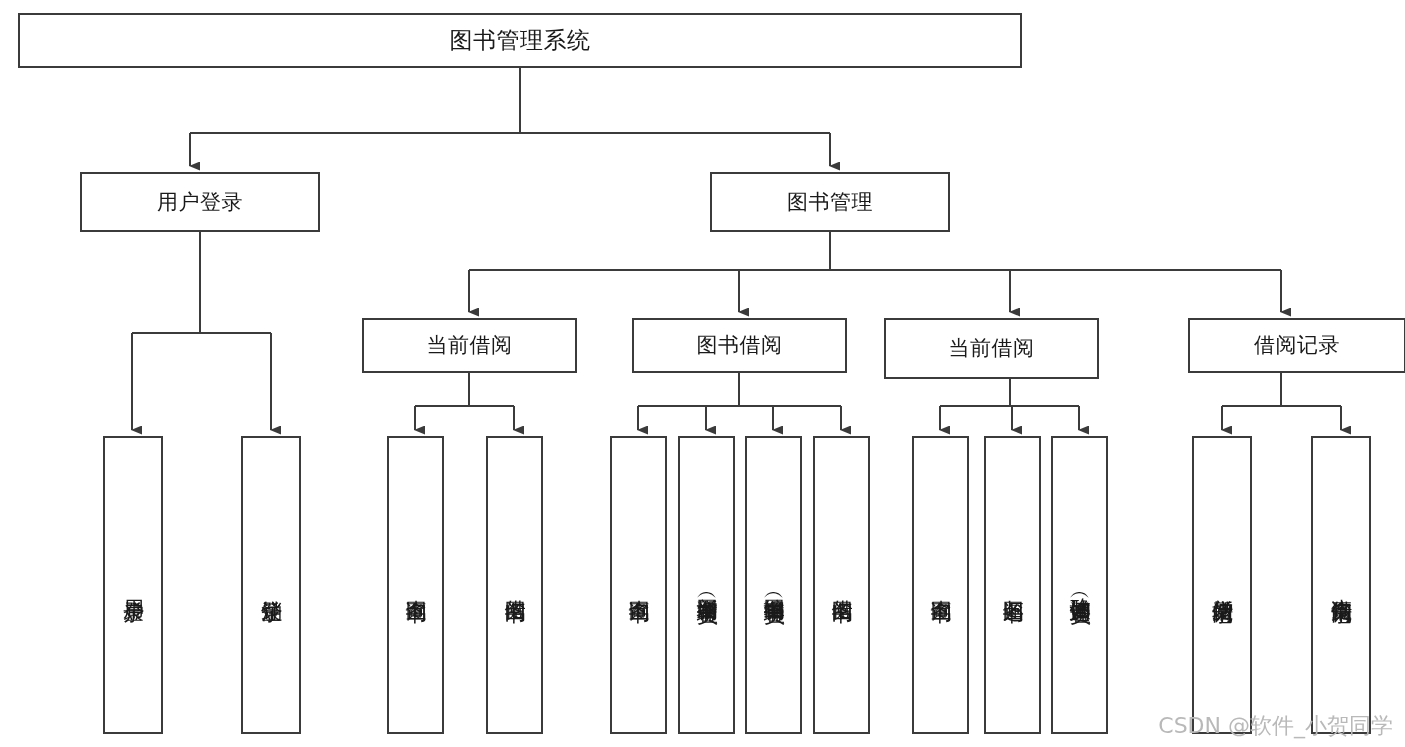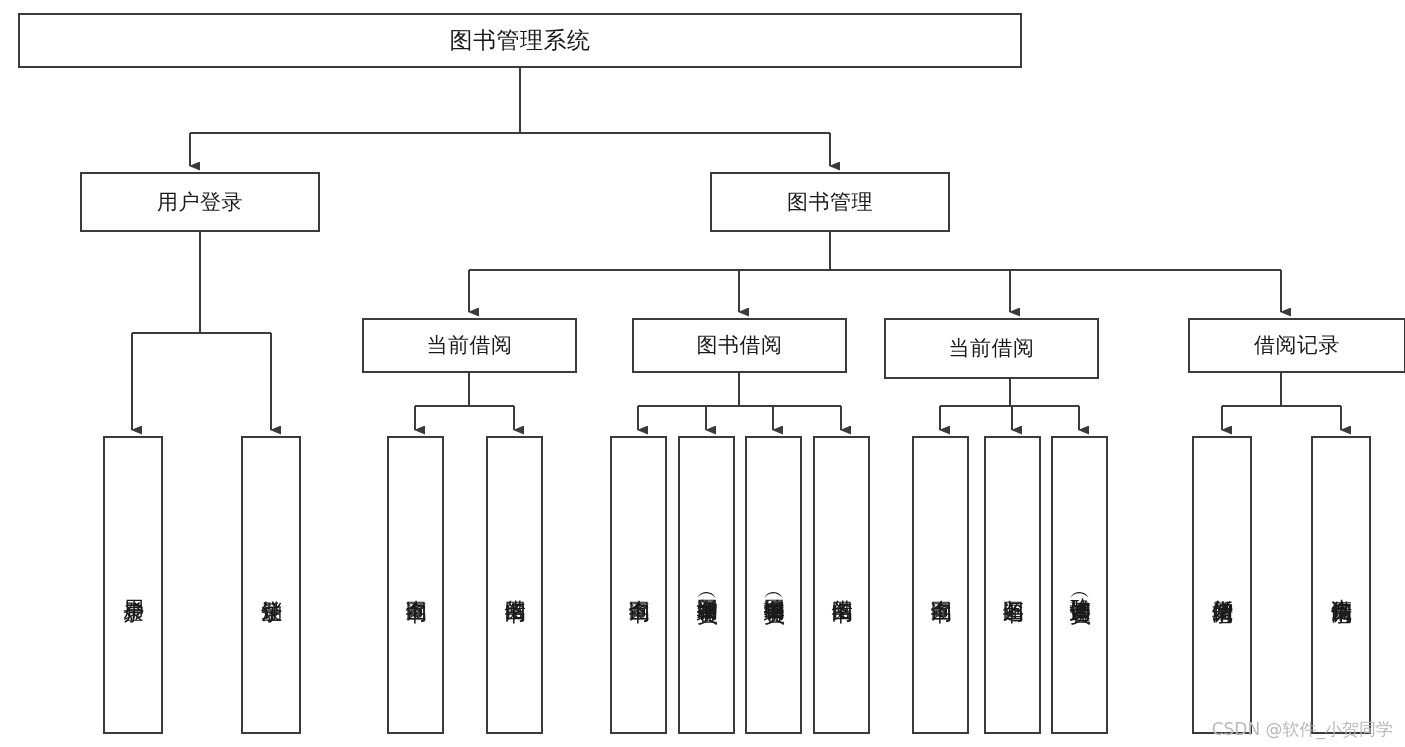--- a/index.html
+++ b/index.html
@@ -54,21 +54,21 @@
     writing-mode: vertical-rl;
     text-orientation: upright;
     font-size: 21px;
     line-height: 1.22;
     letter-spacing: 1px;
   }
   #watermark {
     position: absolute;
     right: 12px;
     bottom: 6px;
-    font-size: 17px;
+    font-size: 22px;
     color: #b9b9b9;
     z-index: 5;
     white-space: nowrap;
     pointer-events: none;
     font-family: "DejaVu Sans", "Liberation Sans", sans-serif;
   }
 </style>
 </head>
 <body>
 

